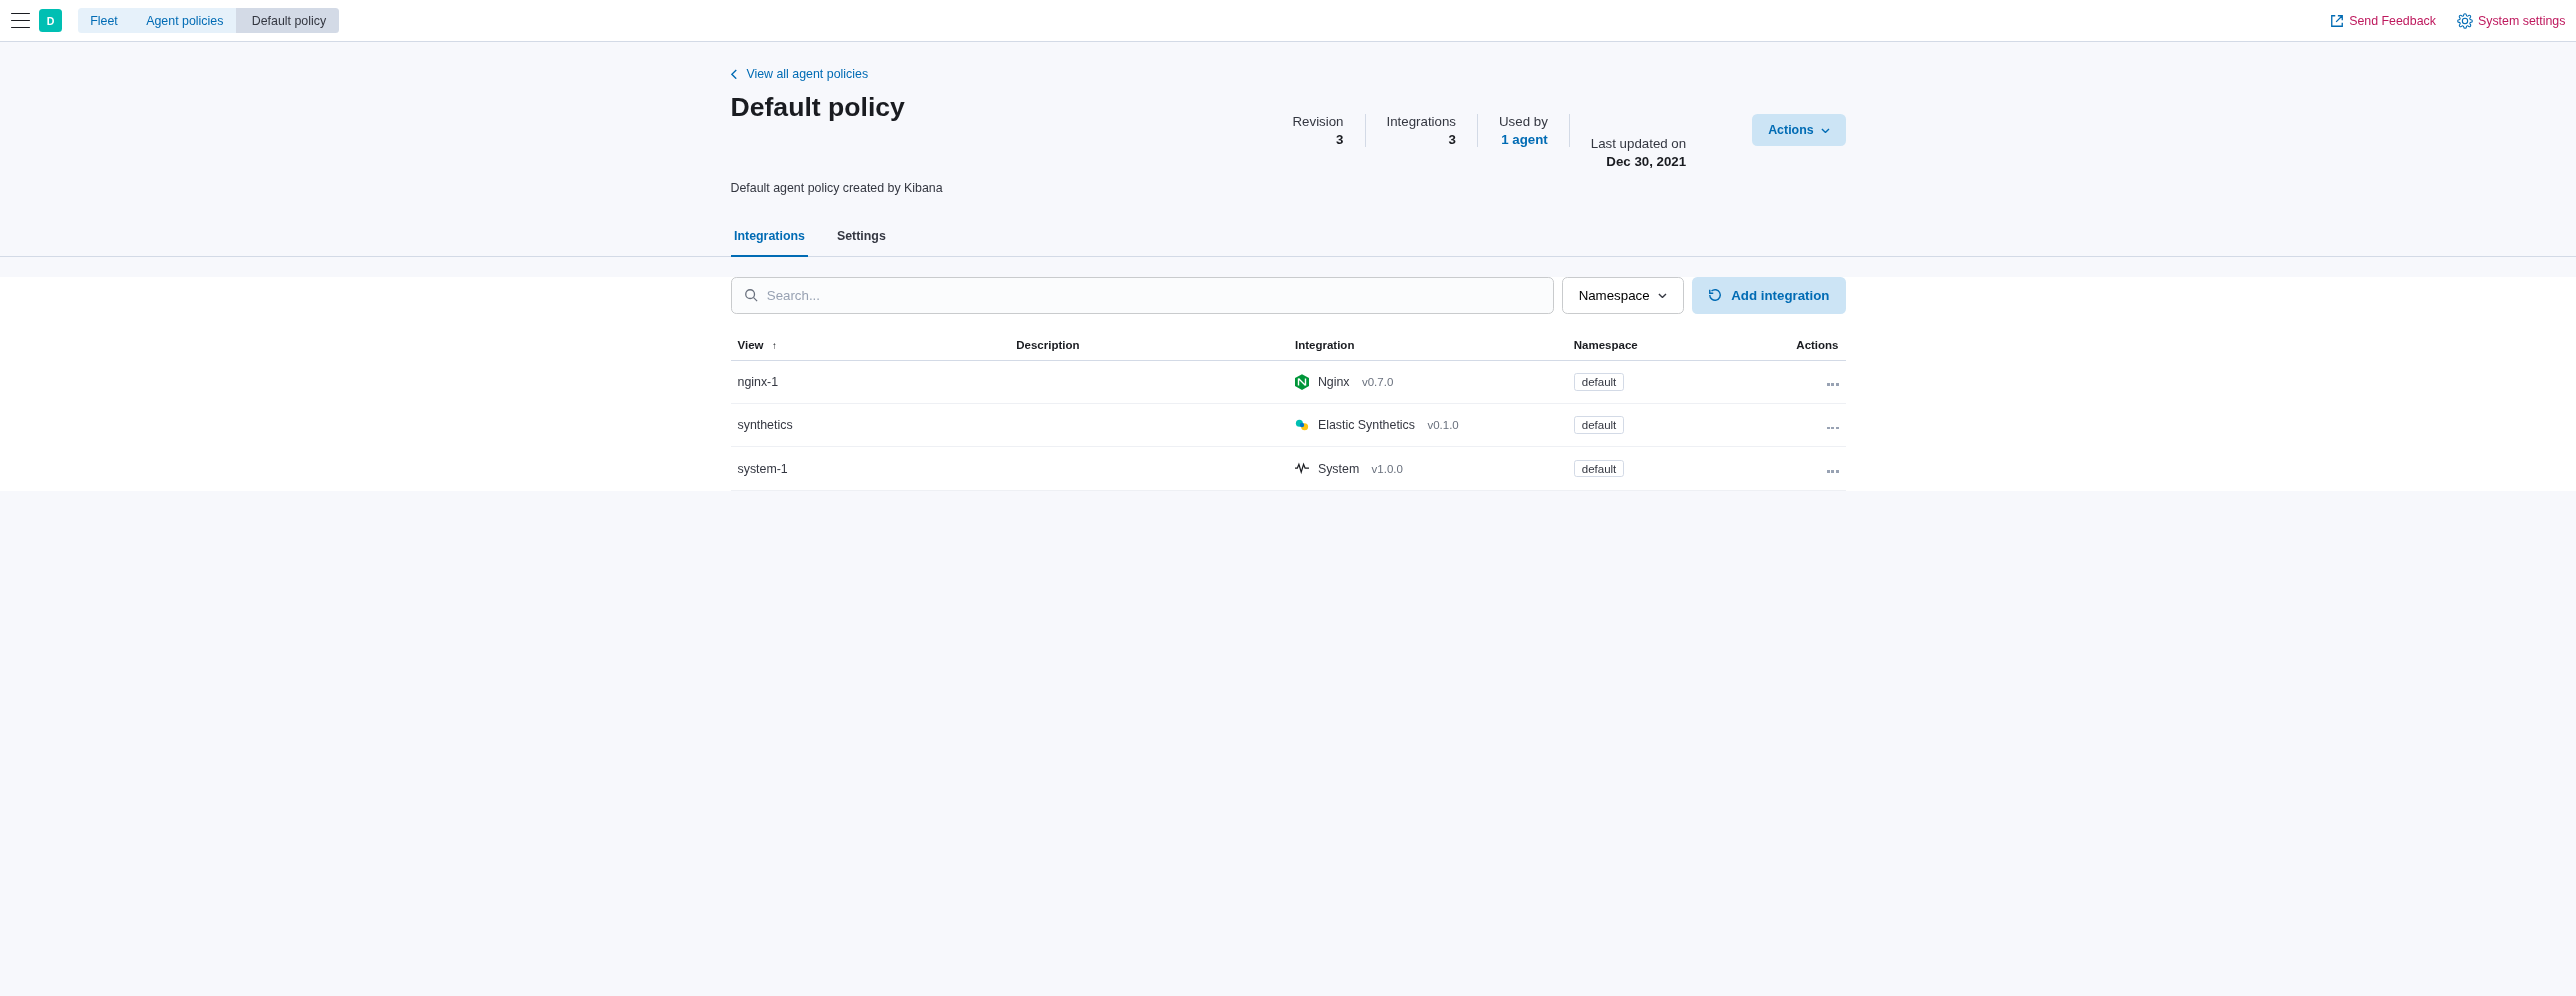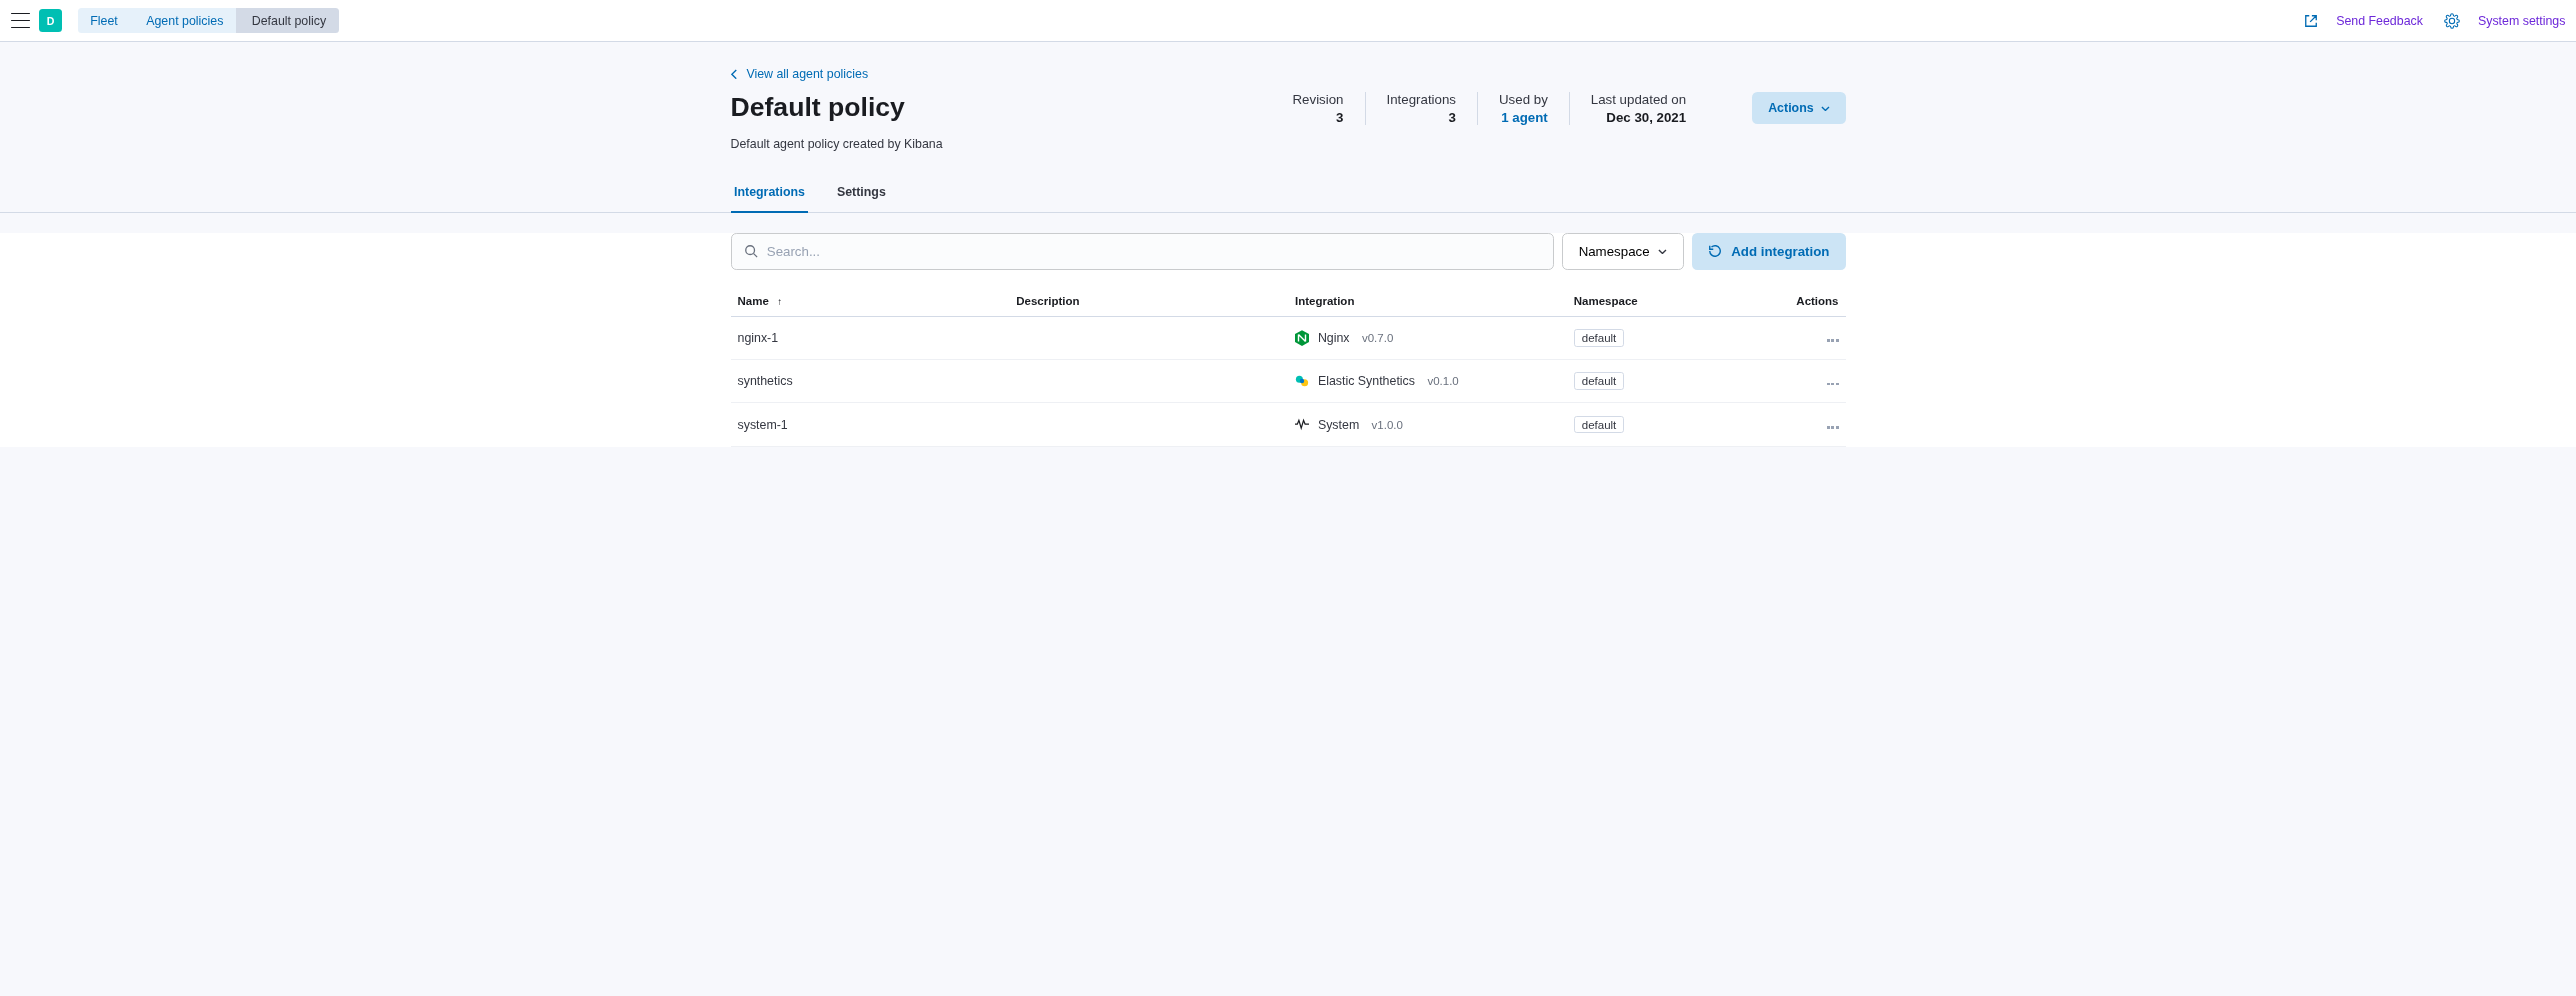--- a/index.html
+++ b/index.html
@@ -28,34 +28,34 @@
   background: #e6f1fa;
   color: #006bb4;
   font-weight: 500;
   position: relative;
   display: flex;
   align-items: center;
 }
 .crumb.first { border-radius: 3.5px 0 0 3.5px; }
 .crumb.current { background: #d3dae6; color: #343741; border-radius: 0 3.5px 3.5px 0; }
 .topbar-right { display: flex; align-items: center; gap: 21px; }
-.link-action { display: flex; align-items: center; gap: 18px; color: #6d28d9; cursor: pointer; font-weight: 500; }
+.link-action { display: flex; align-items: center; gap: 5px; color: #be185d; cursor: pointer; font-weight: 500; }
 .content {
   max-width: 1115px;
   margin: 0 auto;
   padding: 25px 0 0 0;
 }
 .back-link { display: inline-flex; align-items: center; gap: 8.9px; color: #006bb4; cursor: pointer; font-weight: 500; margin-bottom: 10.6px; }
 .header-row { display: flex; justify-content: space-between; align-items: flex-start; gap: 17.7px; }
 .title { font-size: 26.6px; font-weight: 700; color: #1a1c21; }
 .subtitle { margin-top: 12.4px; color: #343741; }
 .meta { display: flex; align-items: center; gap: 0; }
 .meta-block { padding: 0 21px; border-right: 0.9px solid #d3dae6; text-align: right; }
 .meta-block:first-child { padding-left: 0; }
-.meta-block:last-of-type { border-right: none; }
+.meta-block:last-of-type { border-right: none; margin-top: 44px; }
 .meta-label { color: #343741; font-size: 13.3px; }
 .meta-value { font-weight: 700; font-size: 13.3px; margin-top: 3.5px; }
 .meta-value.link { color: #006bb4; cursor: pointer; }
 .actions-btn {
   margin-left: 21px;
   padding: 8.9px 16px;
   background: #cce4f5;
   color: #006bb4;
   border-radius: 5.3px;
   font-weight: 600;
@@ -208,21 +208,21 @@
             <path fill="none" stroke="#006bb4" stroke-width="1.6" d="M2 8a6 6 0 1 0 2-4.5M2 2v4h4"></path>
           </svg>
       <span>Add integration</span>
     </button>
   </div>
 
   <table>
     <thead>
       <tr>
         <th style="width:25%;">
-          <span>Name</span>
+          <span>View</span>
           <span class="sort-arrow">↑</span>
         </th>
         <th style="width:25%;">Description</th>
         <th style="width:25%;">Integration</th>
         <th style="width:18%;">Namespace</th>
         <th class="right" style="width:7%;">Actions</th>
       </tr>
     </thead>
     <tbody>
       <tr>

